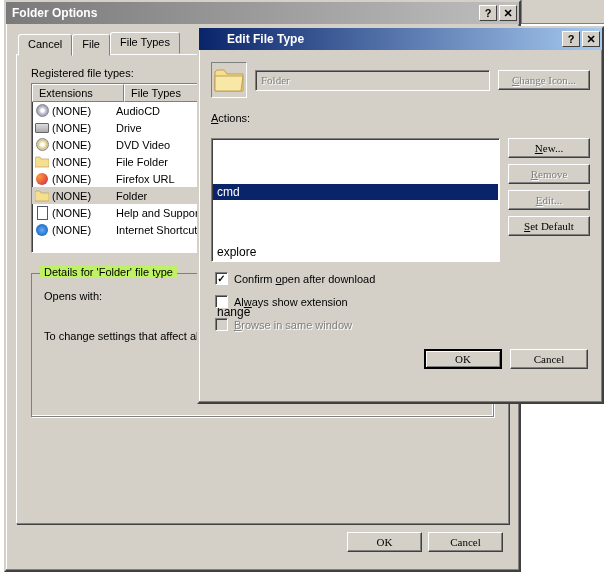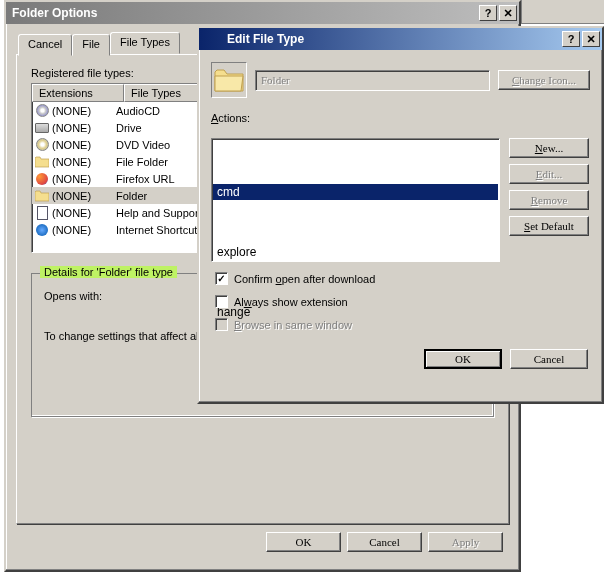--- a/index.html
+++ b/index.html
@@ -102,21 +102,21 @@
 }
 
 .actions-area { margin-top: 14px; display: flex; gap: 8px; }
 .actions-list {
   flex: 1; background: #fff; border: 1px solid;
   border-color: #808080 #fff #fff #808080; box-shadow: inset 1px 1px 0 #404040;
   height: 124px; padding: 1px;
 }
 .action-item { padding: 1px 4px; font-size: 12px; margin-top: 44px; }
 .action-item.sel { background: #0A246A; color: #fff; }
-.action-buttons { display: flex; flex-direction: column; gap: 6px; width: 82px; align-items: center; }
+.action-buttons { display: flex; flex-direction: column; gap: 6px; width: 82px; }
 .action-buttons .btn { min-width: 80px; }
 
 .checkbox-row { display: flex; align-items: center; margin-top: 10px; gap: 6px; margin-left: 4px; }
 .checkbox {
   width: 13px; height: 13px; background: #fff; border: 1px solid;
   border-color: #808080 #fff #fff #808080; box-shadow: inset 1px 1px 0 #404040;
   display: flex; align-items: center; justify-content: center; font-size: 10px; font-weight: bold;
 }
 .checkbox.disabled { background: #D4D0C8; }
 .check-label.disabled { color: #808080; text-shadow: 1px 1px 0 #fff; }
@@ -222,21 +222,20 @@
         <div>Opens with:</div>
         <div style="margin-top:28px">To change settings that affect all 'Folder' files, click Advanced.</div>
         <div style="position:absolute; right:12px; bottom:12px;">
           <button class="btn" style="min-width:86px">Advanced</button>
         </div>
       </div>
     </div>
     <div class="bottom-buttons">
       <button class="btn">OK</button>
       <button class="btn">Cancel</button>
-      <button class="btn disabled">Apply</button>
     </div>
   </div>
 </div>
 
 <div class="edit-dialog">
   <div class="titlebar active-tb">
     <span>Edit File Type</span>
     <span class="spacer"></span>
     <div class="tbtn">?</div>
     <div class="tbtn">✕</div>
@@ -255,22 +254,22 @@
 
     <div style="margin-top:14px"><span class="u">A</span>ctions:</div>
     <div class="actions-area">
       <div class="actions-list" id="actions-list">
           <div class="action-item sel">cmd</div>
           <div class="action-item">explore</div>
           <div class="action-item">hange</div>
         </div>
       <div class="action-buttons">
         <button class="btn"><span class="u">N</span>ew...</button>
+        <button class="btn disabled"><span class="u">R</span>emove</button>
         <button class="btn disabled"><span class="u">E</span>dit...</button>
-        <button class="btn disabled"><span class="u">R</span>emove</button>
         <button class="btn"><span class="u">S</span>et Default</button>
       </div>
     </div>
 
     <div class="checkbox-row">
       <div class="checkbox">✓</div>
       <span class="check-label">Confirm <span class="u">o</span>pen after download</span>
     </div>
     <div class="checkbox-row">
       <div class="checkbox"></div>

